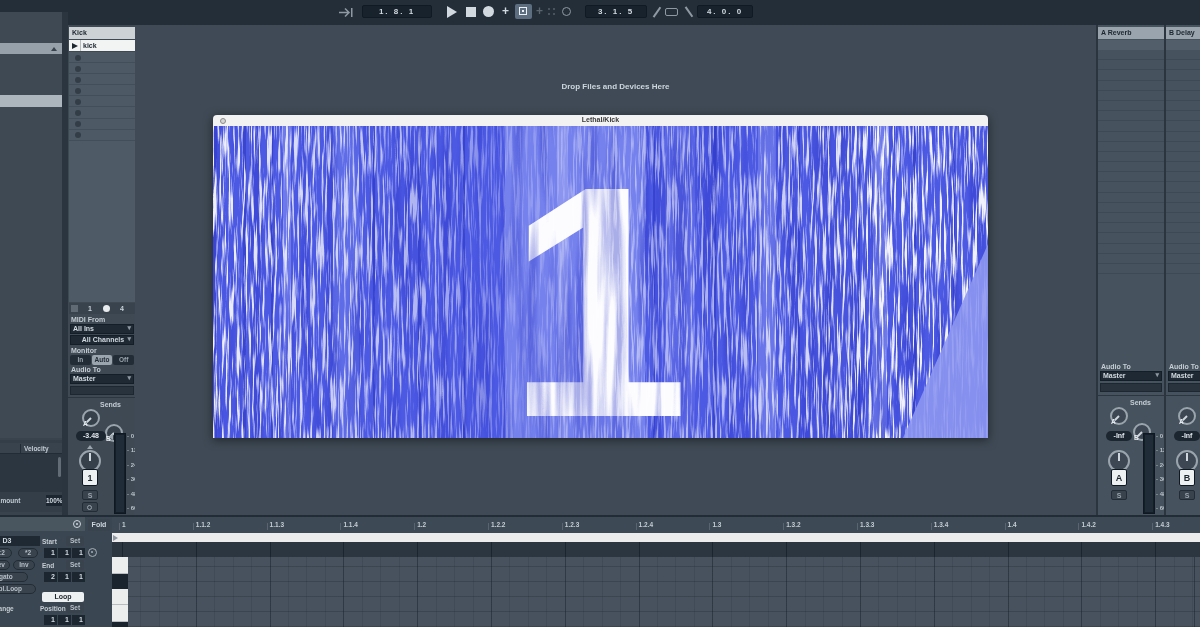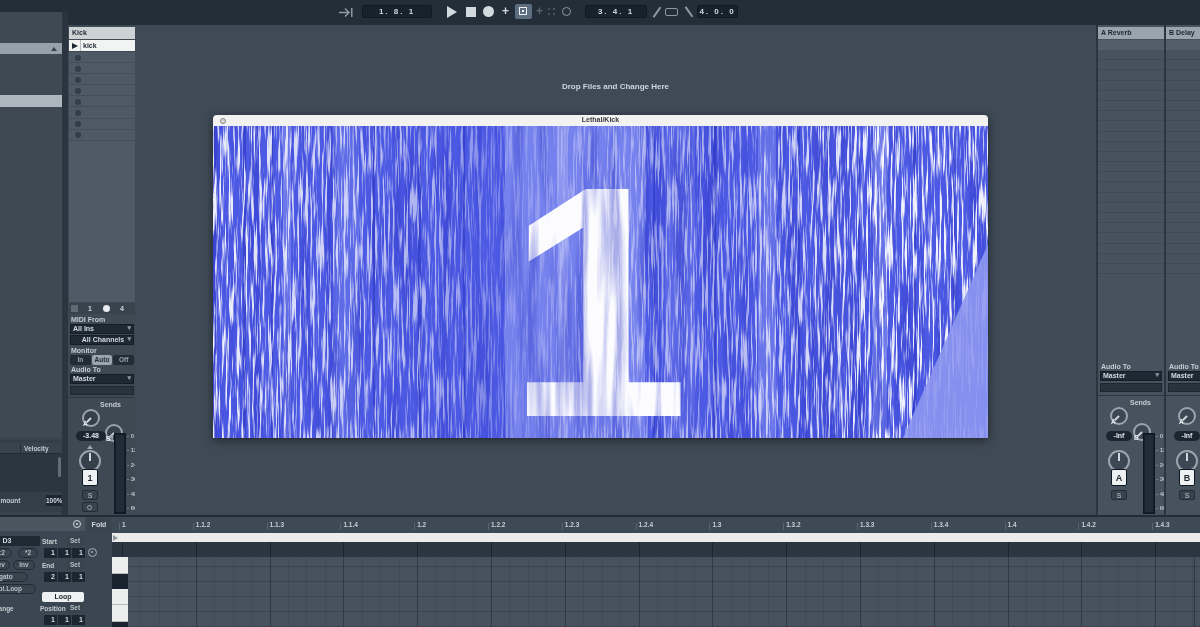--- a/index.html
+++ b/index.html
@@ -199,29 +199,29 @@
         </span>
     </div>
     <div class="ticon plus dim" style="left:536px">+</div>
     <div class="dots4" style="left:548px">
       <i style="left:0;top:0"></i>
         <i style="left:5px;top:0"></i>
         <i style="left:0;top:5px"></i>
         <i style="left:5px;top:5px"></i>
     </div>
     <div class="oring" style="left:562px"></div>
-    <div class="tfield" style="left:585px;width:62px">3. 4. 1</div>
+    <div class="tfield" style="left:585px;width:62px">3. 1. 5</div>
     <div class="slash" style="left:652px">
       <i style="transform:rotate(35deg)"></i>
     </div>
     <div class="loopsw" style="left:665px"></div>
     <div class="slash" style="left:684px">
       <i style="transform:rotate(-35deg)"></i>
     </div>
-    <div class="tfield" style="left:697px;width:41px">4. 0. 0</div>
+    <div class="tfield" style="left:697px;width:56px">4. 0. 0</div>
   </div>
 
   <div class="browser">
     <div class="br-head">
       <span class="sorttri"></span>
     </div>
     <div class="br-sel"></div>
   </div>
   <div class="vdiv"></div>
 
@@ -300,21 +300,21 @@
     <div class="pantri" style="left:19px;top:420px"></div>
     <div class="knob up" style="left:11px;top:425px;width:22px;height:22px"></div>
     <div class="whitebtn" style="left:14px;top:444px;width:16px;height:17px;font-size:9px;line-height:16px">1</div>
     <div class="graybtn" style="left:14px;top:465px;width:16px;height:10px;font-size:7px;line-height:9px">S</div>
     <div class="armbtn" style="left:14px;top:477px;width:16px;height:10px">
       <i></i>
     </div>
   </div>
 
   <div class="droparea">
-    <div class="drophint">Drop Files and Change Here</div>
+    <div class="drophint">Drop Files and Devices Here</div>
   </div>
 
   <div class="retdiv"></div>
   <div class="return ret-a">
     <div class="rethead">A Reverb</div>
     <div class="retfirst"></div>
     <div class="retrows">
         <div class="retrow"></div>
         <div class="retrow"></div>
         <div class="retrow"></div>

